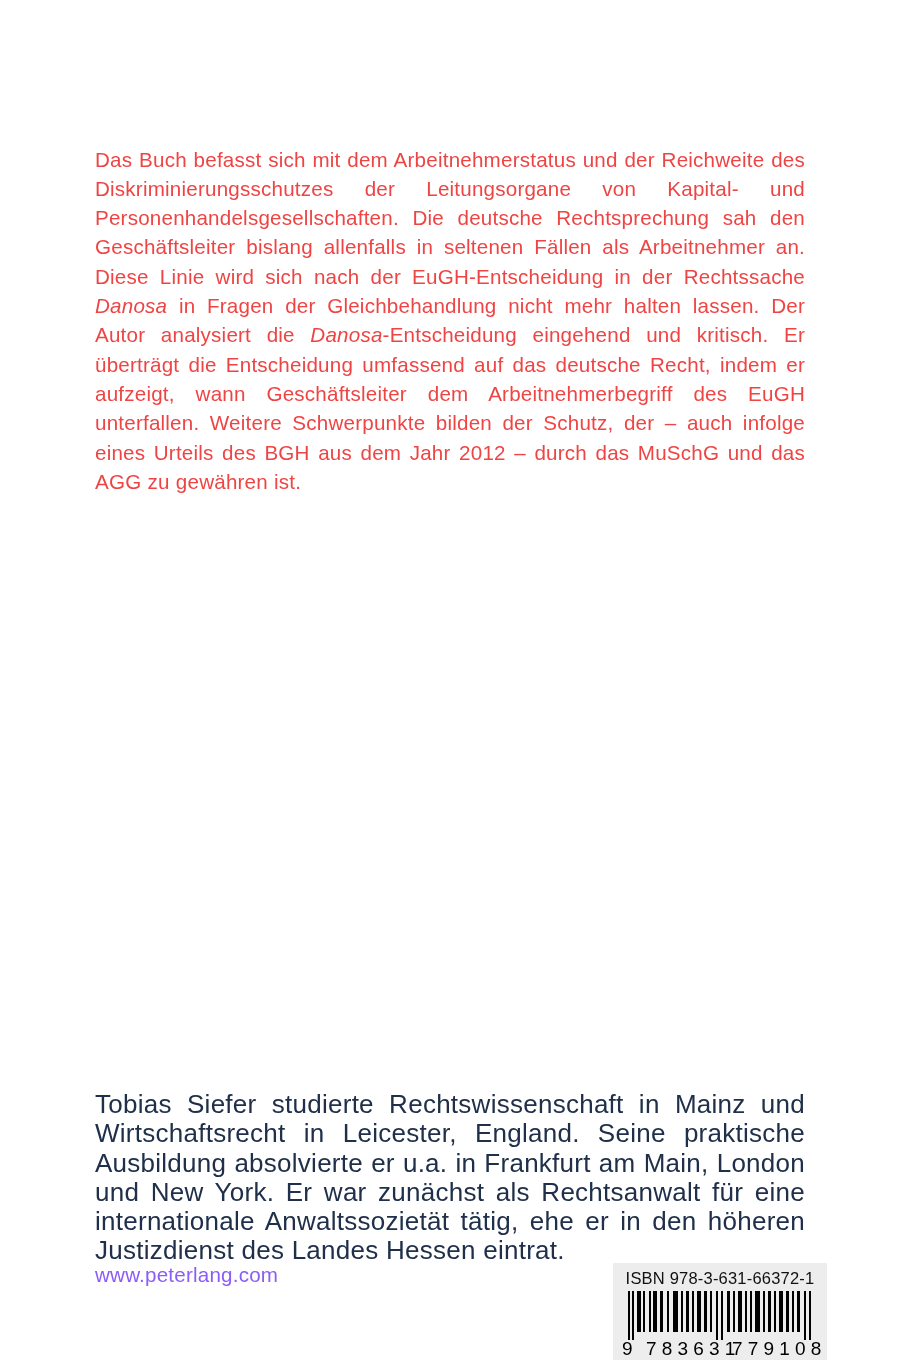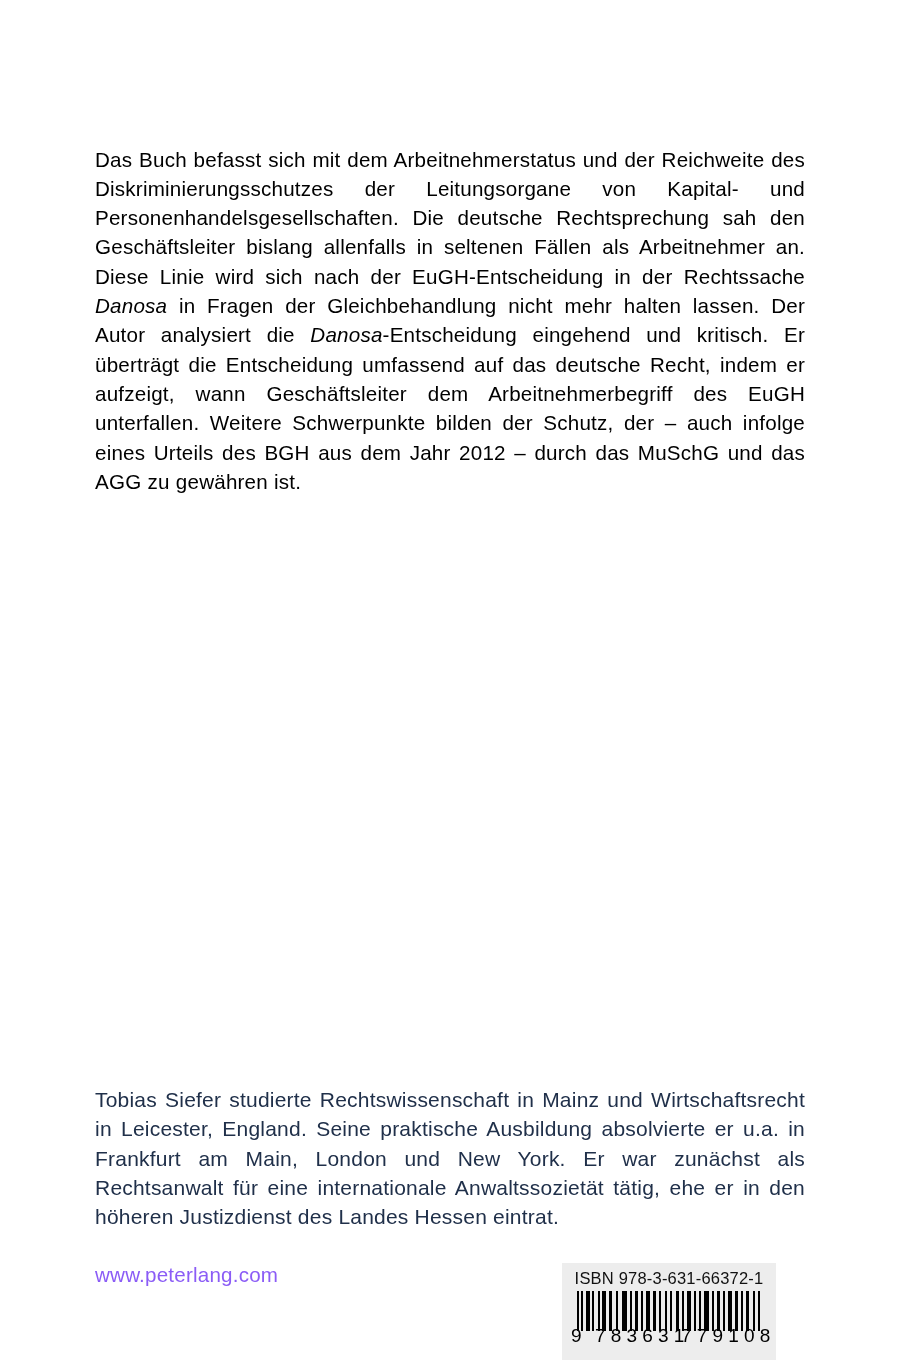--- a/index.html
+++ b/index.html
@@ -22,34 +22,34 @@
   .blurb {
     position: absolute;
     left: 95px;
     top: 124px;
     width: 710px;
     font-size: 20.6px;
     line-height: 29.3px;
     text-align: justify;
     text-justify: inter-word;
     letter-spacing: 0.01em;
-    color: #000000;
+    color: #ef4444;
     word-spacing: 0.01em;
   }
   .blurb em {
     font-style: italic;
   }
 
   
   .bio {
     position: absolute;
     left: 95px;
     top: 1064px;
     width: 710px;
-    font-size: 21px;
+    font-size: 26px;
     line-height: 29.3px;
     text-align: justify;
     text-justify: inter-word;
     letter-spacing: 0.01em;
     color: #20304a;
   }
 
   
   .publisher-url {
     position: absolute;
@@ -57,27 +57,27 @@
     top: 1262px;
     font-size: 20.6px;
     line-height: 26px;
     letter-spacing: 0.01em;
     color: #8b5cf6;
   }
 
   
   .barcode-block {
     position: absolute;
-    left: 562px;
+    left: 613px;
     top: 1263px;
     width: 214px;
     height: 97px;
     background: #ededed;
     box-sizing: border-box;
-    padding: 6px 9px 13px 9px;
+    padding: 6px 9px 0 9px;
     display: flex;
     flex-direction: column;
     align-items: center;
   }
   .isbn-text {
     font-size: 16.5px;
     line-height: 19px;
     color: #111111;
     letter-spacing: 0.2px;
     white-space: nowrap;

